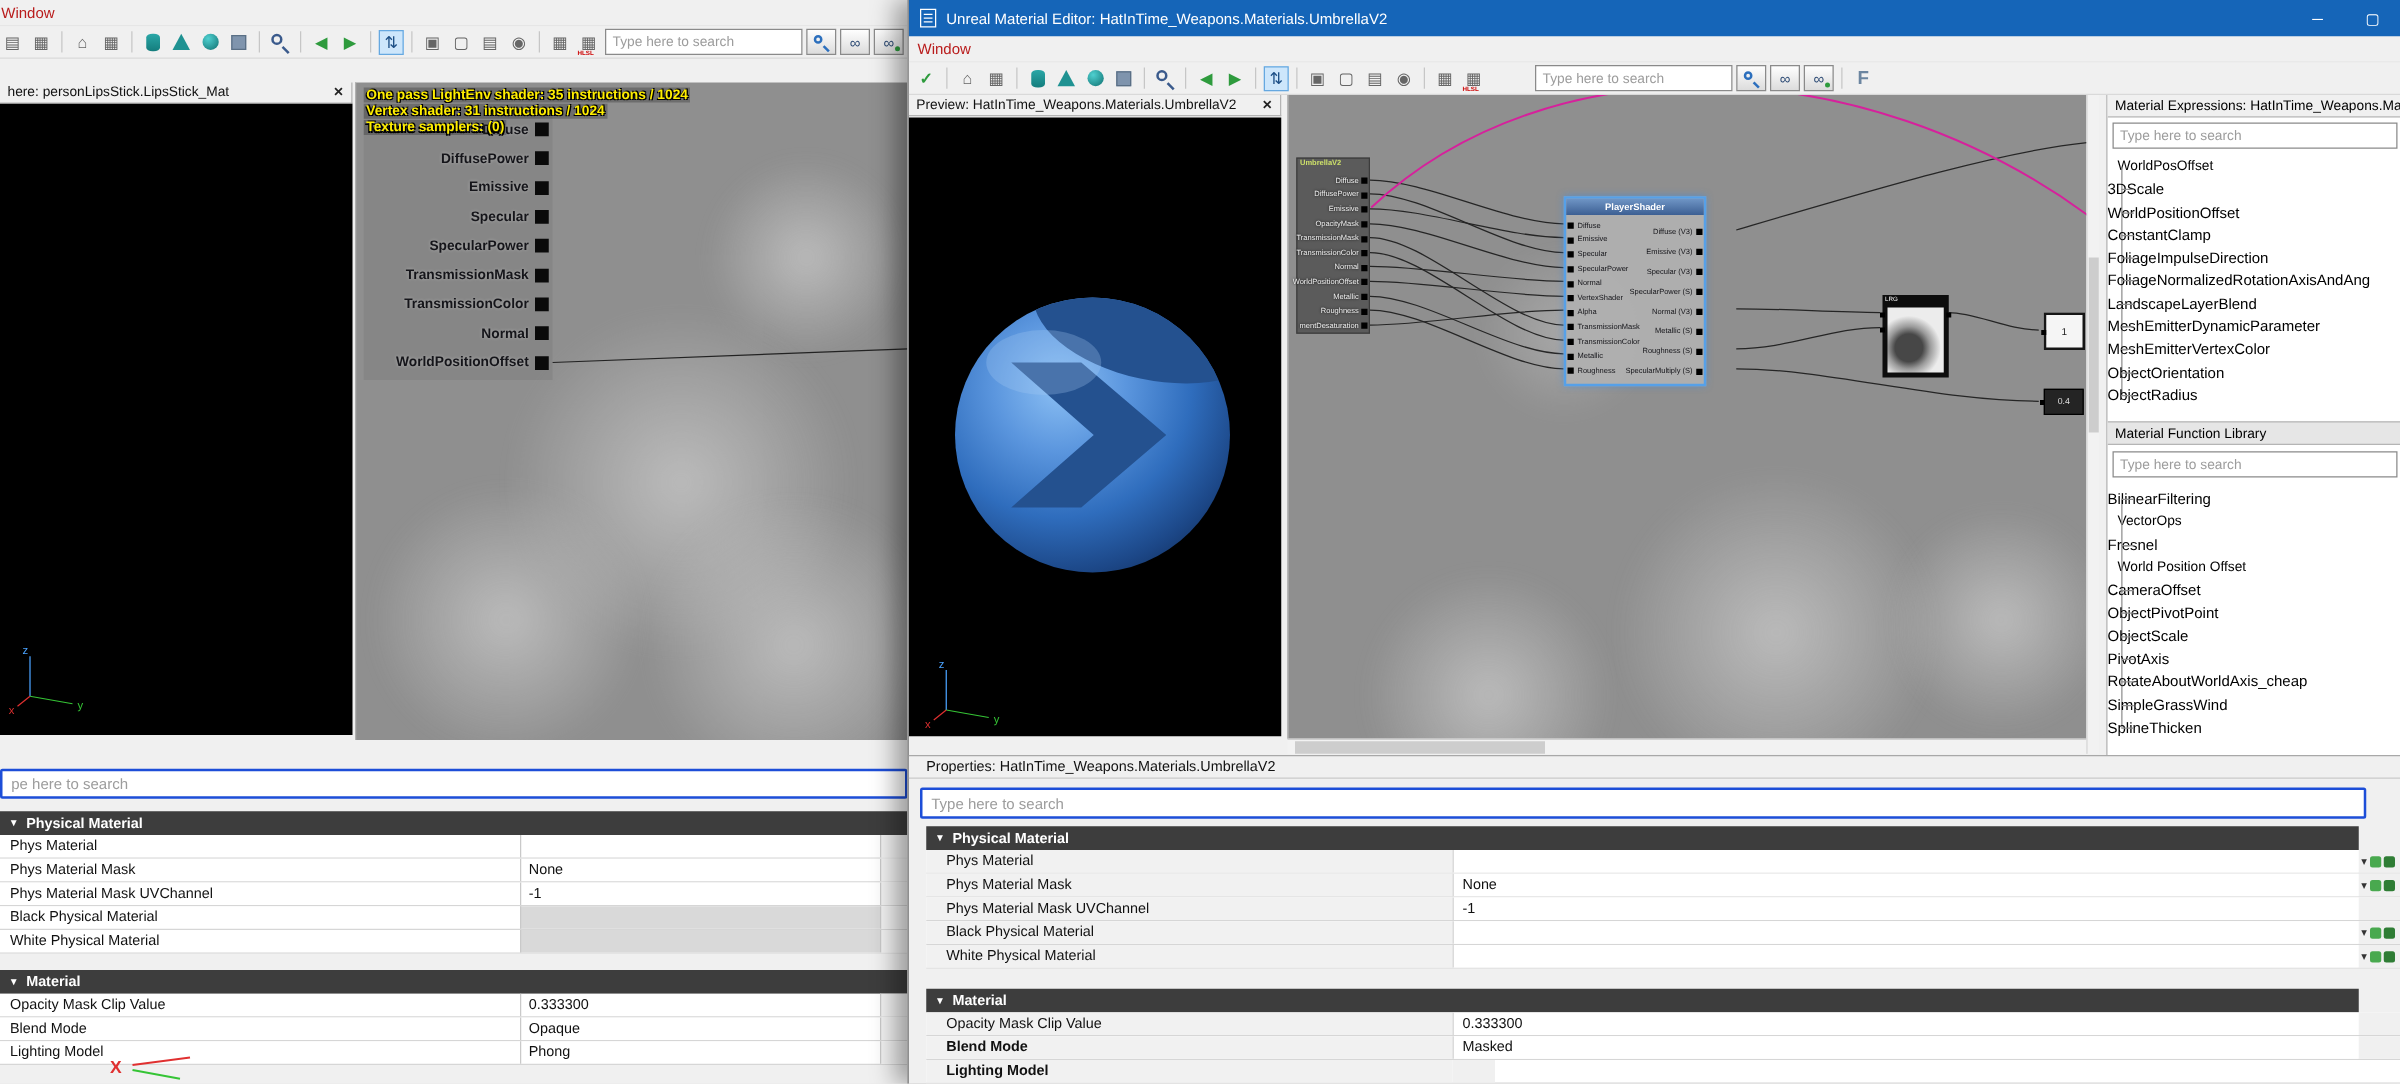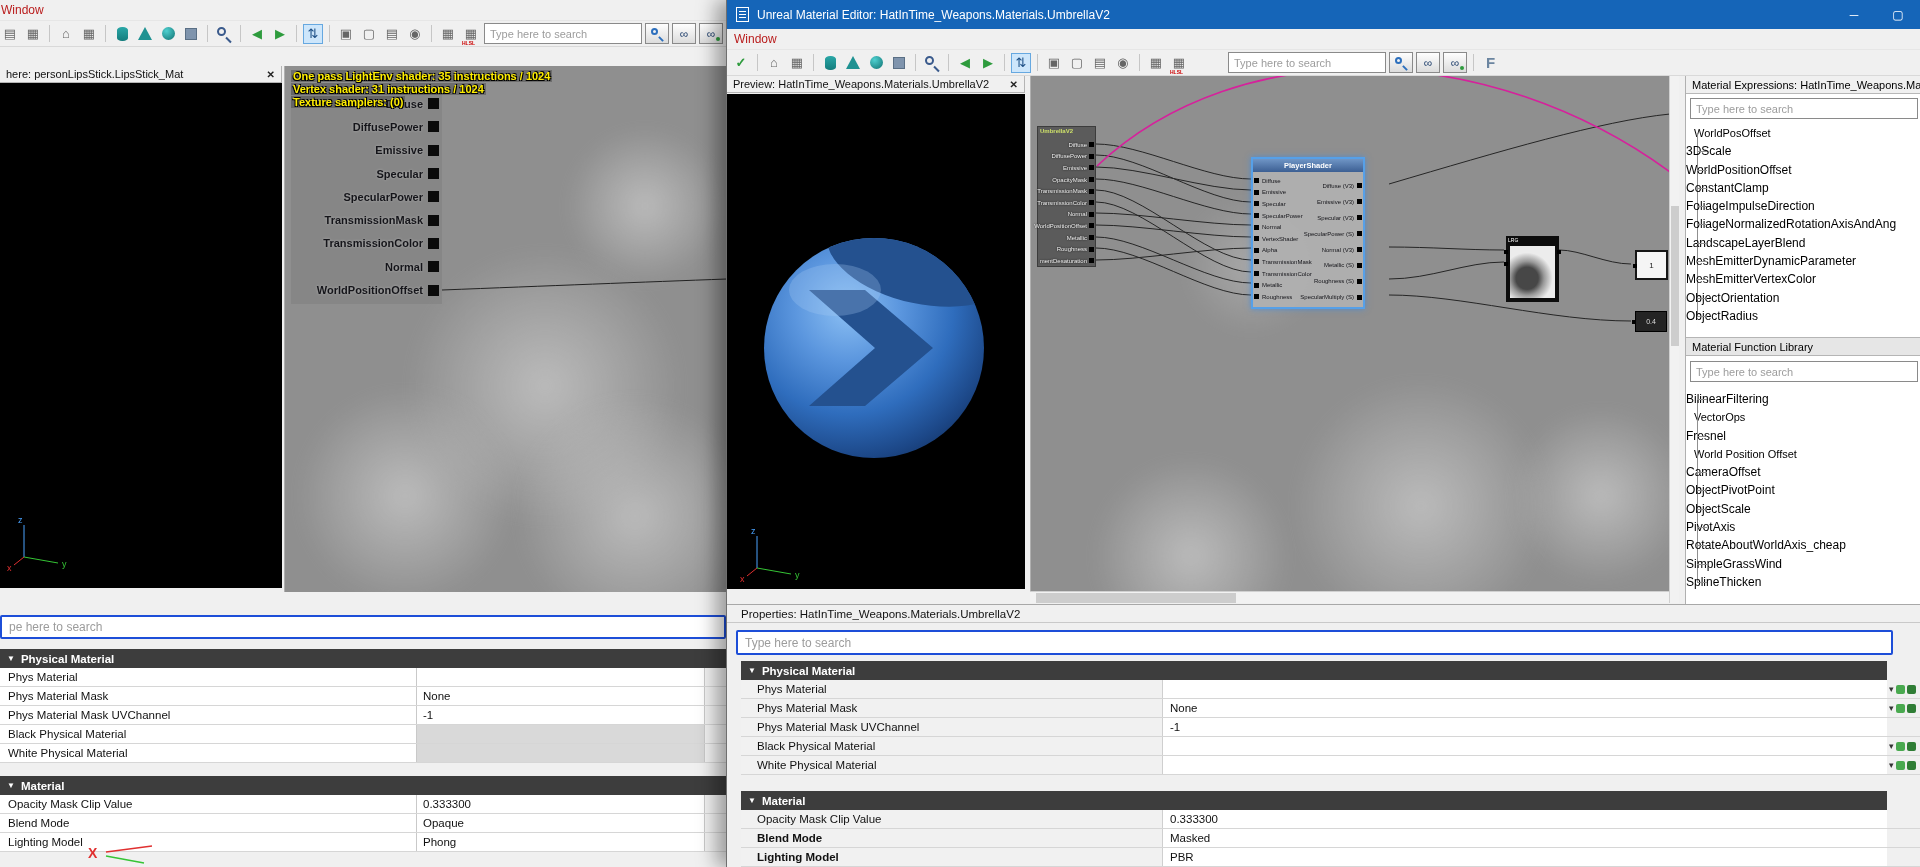--- a/index.html
+++ b/index.html
@@ -743,17 +743,16 @@
         <div class="g2-val">0.333300</div>
       <div class="g2-ctrl"></div>
     </div>
     <div class="grow">
       <div class="g2-name bold">Blend Mode</div>
         <div class="g2-val">Masked</div>
       <div class="g2-ctrl"></div>
     </div>
     <div class="grow">
       <div class="g2-name bold">Lighting Model</div>
-        <div class="g2-val">PBR</div>
       <div class="g2-ctrl"></div>
     </div>
   </div>
 </div>
 
 </body></html>

